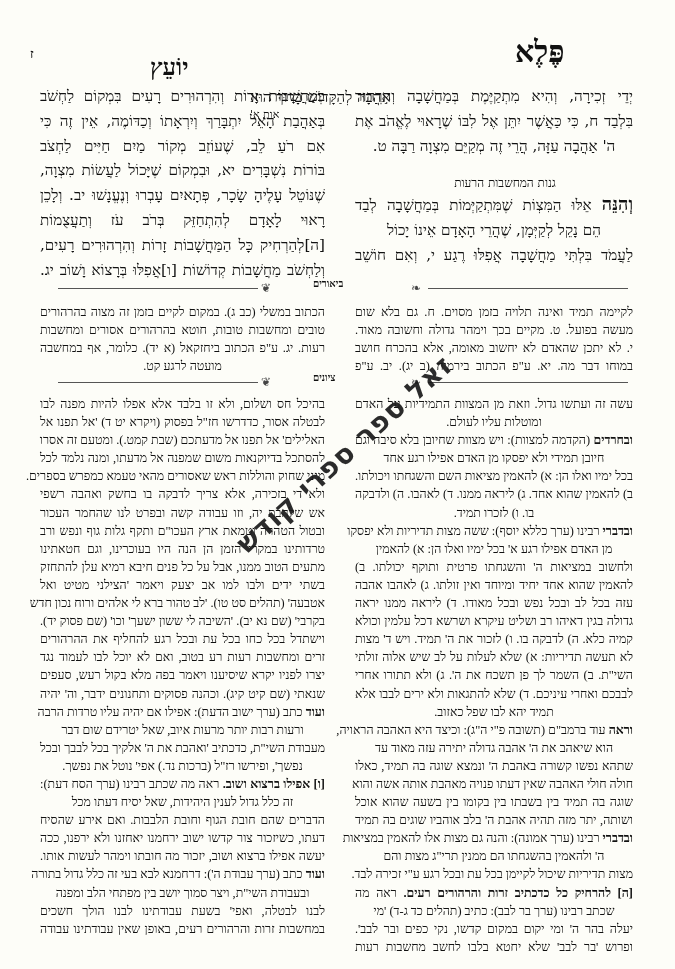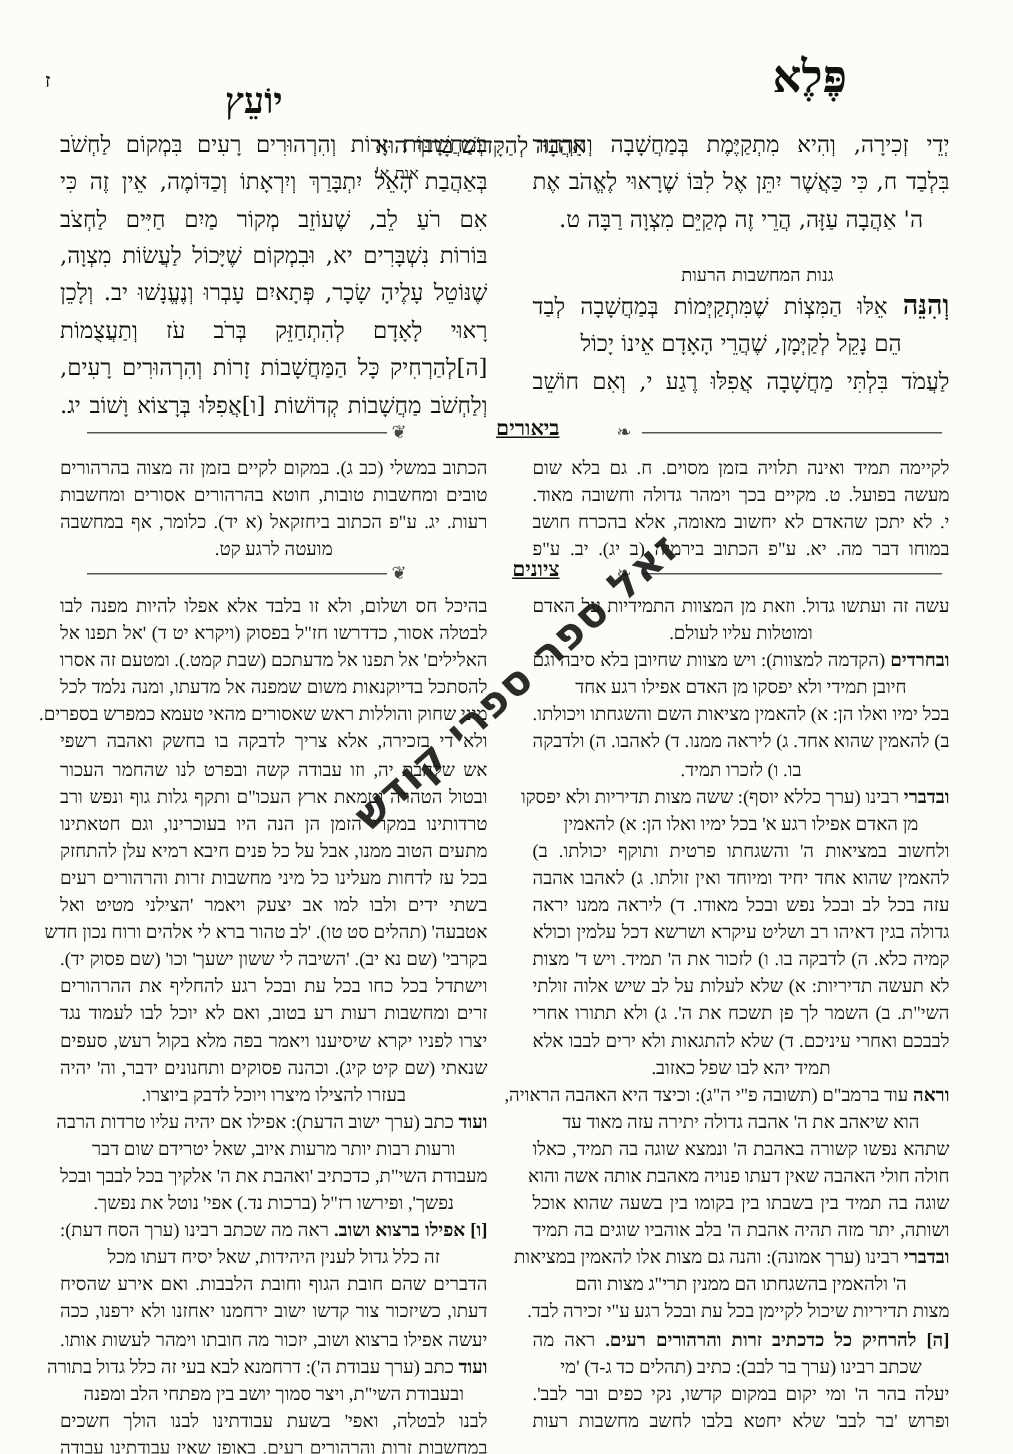--- a/index.html
+++ b/index.html
@@ -28,21 +28,21 @@
     .main .ln { display: block; white-space: nowrap; text-align-last: justify; }
     .main .ln.center { text-align-last: center; text-align: center; }
     .subhead { position: absolute; left: 400px; top: 176px; width: 210px; text-align: center; direction: rtl; font-size: 12px; }
     .lead { font-weight: bold; font-size: 18px; }
 
     
     .divider { position: absolute; left: 58px; width: 570px; height: 20px; }
     .divider .line-l { position: absolute; left: 0; top: 10px; width: 200px; border-top: 1px solid #555; }
     .divider .line-r { position: absolute; right: 0; top: 10px; width: 200px; border-top: 1px solid #555; }
     .divider .orn { position: absolute; top: 3px; font-size: 12px; color: #444; }
-    .divider .title { position: absolute; left: 255px; width: 60px; top: 0; text-align: right; font-weight: bold; font-size: 14px; direction: rtl; text-decoration: underline; }
+    .divider .title { position: absolute; left: 255px; width: 60px; top: 0; text-align: left; font-weight: bold; font-size: 10px; direction: rtl; }
 
     
     .notes { font-family: "Liberation Serif", serif; font-size: 12.4px; line-height: 18.1px; }
     .notes .ln { display: block; white-space: nowrap; text-align-last: justify; }
     .notes .ln.center { text-align: right; text-align-last: center; }
     .b { font-weight: bold; }
 
     
     .stamp {
       position: absolute; left: 250px; top: 420px; width: 230px; height: 40px;
@@ -159,29 +159,27 @@
       <span class="ln">בהיכל חס ושלום, ולא זו בלבד אלא אפלו להיות מפנה לבו</span>
       <span class="ln">לבטלה אסור, כדדרשו חז"ל בפסוק (ויקרא יט ד) 'אל תפנו אל</span>
       <span class="ln">האלילים' אל תפנו אל מדעתכם (שבת קמט.). ומטעם זה אסרו</span>
       <span class="ln">להסתכל בדיוקנאות משום שמפנה אל מדעתו, ומנה נלמד לכל</span>
       <span class="ln">מיני שחוק והוללות ראש שאסורים מהאי טעמא כמפרש בספרים.</span>
       <span class="ln">ולא די בזכירה, אלא צריך לדבקה בו בחשק ואהבה רשפי</span>
       <span class="ln">אש שלהבת יה, וזו עבודה קשה ובפרט לנו שהחמר העכור</span>
       <span class="ln">ובטול הטהרה וטמאת ארץ העכו"ם ותקף גלות גוף ונפש ורב</span>
       <span class="ln">טרדותינו במקרי הזמן הן הנה היו בעוכרינו, וגם חטאתינו</span>
       <span class="ln">מתעים הטוב ממנו, אבל על כל פנים חיבא רמיא עלן להתחזק</span>
-      <span class="ln">בכל עז לדחות מעלינו כל מיני מחשבות זרות והרהורים רעים</span>
       <span class="ln">בשתי ידים ולבו למו אב יצעק ויאמר 'הצילני מטיט ואל</span>
       <span class="ln">אטבעה' (תהלים סט טו). 'לב טהור ברא לי אלהים ורוח נכון חדש</span>
       <span class="ln">בקרבי' (שם נא יב). 'השיבה לי ששון ישעך' וכו' (שם פסוק יד).</span>
       <span class="ln">וישתדל בכל כחו בכל עת ובכל רגע להחליף את ההרהורים</span>
       <span class="ln">זרים ומחשבות רעות רע בטוב, ואם לא יוכל לבו לעמוד נגד</span>
       <span class="ln">יצרו לפניו יקרא שיסיענו ויאמר בפה מלא בקול רעש, סעפים</span>
       <span class="ln">שנאתי (שם קיט קיג). וכהנה פסוקים ותחנונים ידבר, וה' יהיה</span>
-      <span class="ln center">בעזרו להצילו מיצרו ויוכל לדבק ביוצרו.</span>
       <span class="ln"><span class="b">ועוד</span> כתב (ערך ישוב הדעת): אפילו אם יהיה עליו טרדות הרבה</span>
       <span class="ln center">ורעות רבות יותר מרעות איוב, שאל יטרידם שום דבר</span>
       <span class="ln">מעבודת השי"ת, כדכתיב 'ואהבת את ה' אלקיך בכל לבבך ובכל</span>
       <span class="ln center">נפשך', ופירשו רז"ל (ברכות נד.) אפי' נוטל את נפשך.</span>
       <span class="ln"><span class="b">[ו] אפילו ברצוא ושוב.</span> ראה מה שכתב רבינו (ערך הסח דעת):</span>
       <span class="ln center">זה כלל גדול לענין היהידות, שאל יסיח דעתו מכל</span>
       <span class="ln">הדברים שהם חובת הגוף וחובת הלבבות. ואם אירע שהסיח</span>
       <span class="ln">דעתו, כשיזכור צור קדשו ישוב ירחמנו יאחזנו ולא ירפנו, ככה</span>
       <span class="ln">יעשה אפילו ברצוא ושוב, יזכור מה חובתו וימהר לעשות אותו.</span>
       <span class="ln"><span class="b">ועוד</span> כתב (ערך עבודת ה'): דרחמנא לבא בעי זה כלל גדול בתורה</span>

